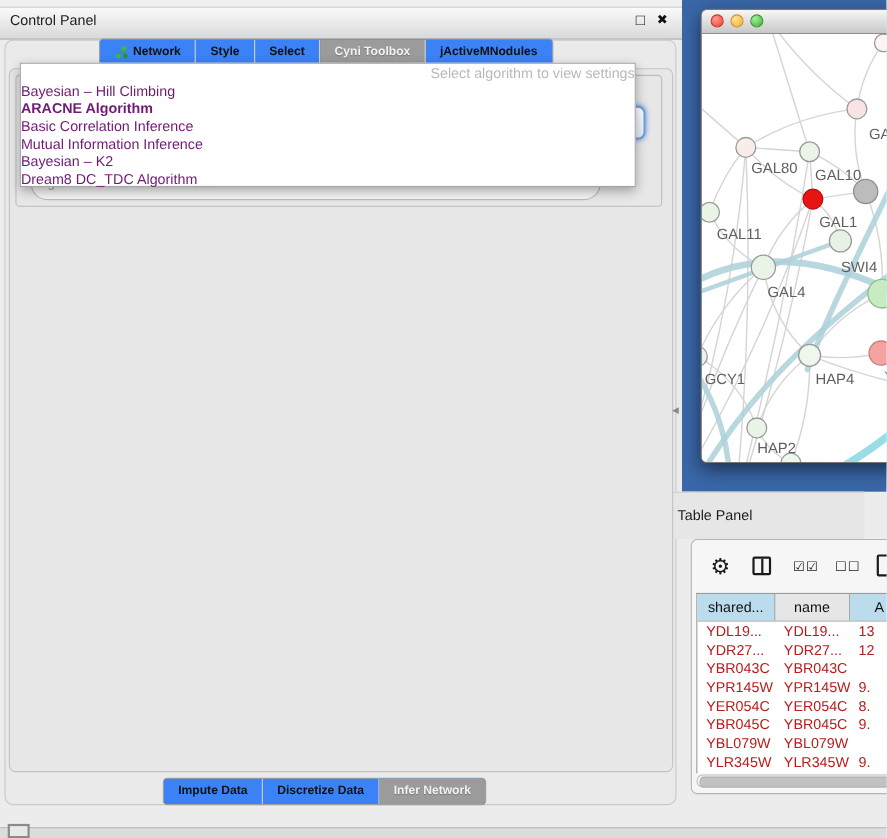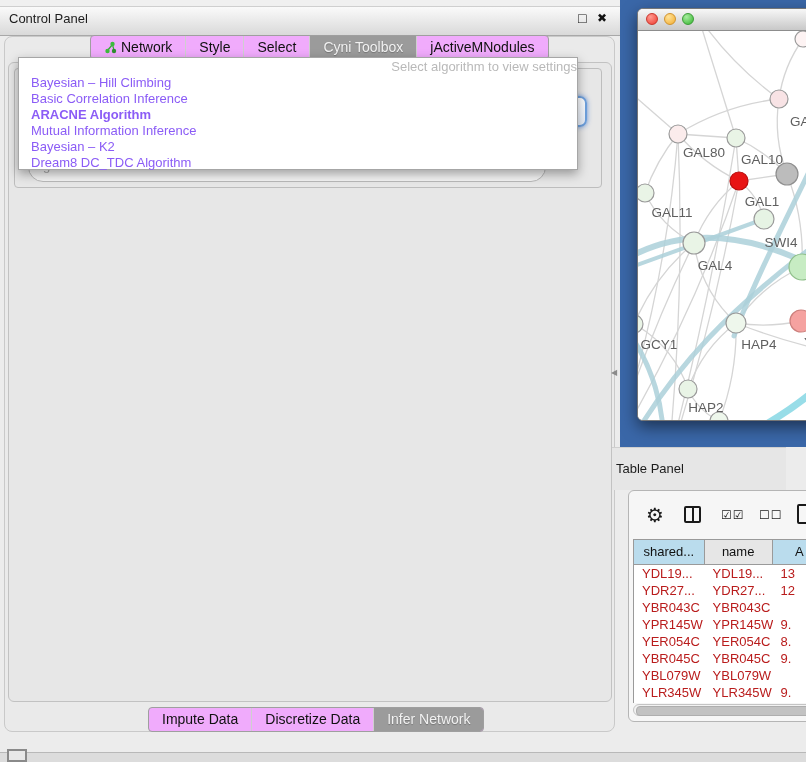--- a/index.html
+++ b/index.html
@@ -19,22 +19,22 @@
   .cp-title{position:absolute;left:9px;top:4px;font-size:13px;color:#1c1c1c;}
   .float-icon{position:absolute;left:578px;top:3px;font-size:14px;color:#111;cursor:default;}
   .close-icon{position:absolute;left:597px;top:4px;font-size:12px;font-weight:bold;color:#111;cursor:default;}
 
   .cp-frame{
     position:absolute;left:4px;top:36px;width:611px;height:696px;
     background:#eaeaea;border:1px solid #c9c9c9;border-radius:8px;box-sizing:border-box;
   }
   .tabbar{
     position:absolute;display:flex;height:23px;
-    background:#f0abfc;border:1px solid #9f9f9f;border-radius:4px;overflow:hidden;
-    font-size:14px;color:#111;z-index:6;
+    background:#3b82f6;border:1px solid #9f9f9f;border-radius:4px;overflow:hidden;
+    font-size:11px;color:#111;z-index:6;font-weight:bold;
   }
   #top-tabbar{left:90px;top:35px;}
   #bottom-tabbar{left:148px;top:707px;}
   .tab{display:flex;align-items:center;gap:4px;padding:0 13px;line-height:23px;border-right:1px solid #cfcfcf;white-space:nowrap;}
   .tab:last-child{border-right:none;}
   .tab.sel{background:#9b9b9b;color:#f2f2f2;text-shadow:0 1px 1px rgba(0,0,0,.25);}
 
   .content-outer{
     position:absolute;left:8px;top:62px;width:604px;height:640px;
     background:#e7e7e7;border:1px solid #c2c2c2;border-radius:6px;box-sizing:border-box;z-index:1;
@@ -54,21 +54,21 @@
     background:#f4f4f4;border:1px solid #b9b9b9;border-radius:15px;box-sizing:border-box;
     color:#a9a9a9;font-size:13px;line-height:30px;padding-left:14px;z-index:2;
   }
   
   .popup{
     position:absolute;left:18px;top:57px;width:560px;height:113px;
     background:#fff;border:1px solid #a6a6a6;box-shadow:0 4px 10px rgba(0,0,0,.35);
     z-index:10;display:flex;flex-direction:column;box-sizing:border-box;
   }
   .pop-hint{flex:1;font-size:13px;color:#b9b9b9;text-align:right;line-height:17px;}
-  .pop-item{flex:1;font-size:13px;color:#8b5cf6;line-height:16px;padding-left:12px;white-space:nowrap;}
+  .pop-item{flex:1;font-size:13px;color:#701a75;line-height:16px;padding-left:0;white-space:nowrap;}
   .pop-item.bold{font-weight:bold;}
 
   
   .gbox{position:absolute;border:1px solid #b3b3b3;border-radius:3px;box-sizing:border-box;}
   .gtitle{position:absolute;top:-8px;left:8px;background:#e7e7e7;padding:0 4px;font-size:13px;color:#111;white-space:nowrap;}
   .gtitle.blue{color:#2222dd;}
   .gtitle.green{color:#35cc35;}
 
   #settings-box{left:14px;top:196px;width:584px;height:462px;}
   #algdef-box{left:26px;top:220px;width:547px;height:172px;}
@@ -205,22 +205,22 @@
 <div class="focus-stepper">
   <span class="updown"></span>
 </div>
 <div class="bg-combo">
   <span>galFiltered.sif default node</span>
 </div>
 
 <div class="popup">
   <div class="pop-hint">Select algorithm to view settings</div>
 <div class="pop-item">Bayesian – Hill Climbing</div>
+    <div class="pop-item bold">ARACNE Algorithm</div>
     <div class="pop-item">Basic Correlation Inference</div>
-    <div class="pop-item bold">ARACNE Algorithm</div>
     <div class="pop-item">Mutual Information Inference</div>
     <div class="pop-item">Bayesian – K2</div>
     <div class="pop-item">Dream8 DC_TDC Algorithm</div>
   </div>
 
 <div class="gbox" id="settings-box">
   <span class="gtitle">Cyni Algorithm Settings</span>
 </div>
 <div class="vsb-track">
   <div class="vsb-thumb"></div>

